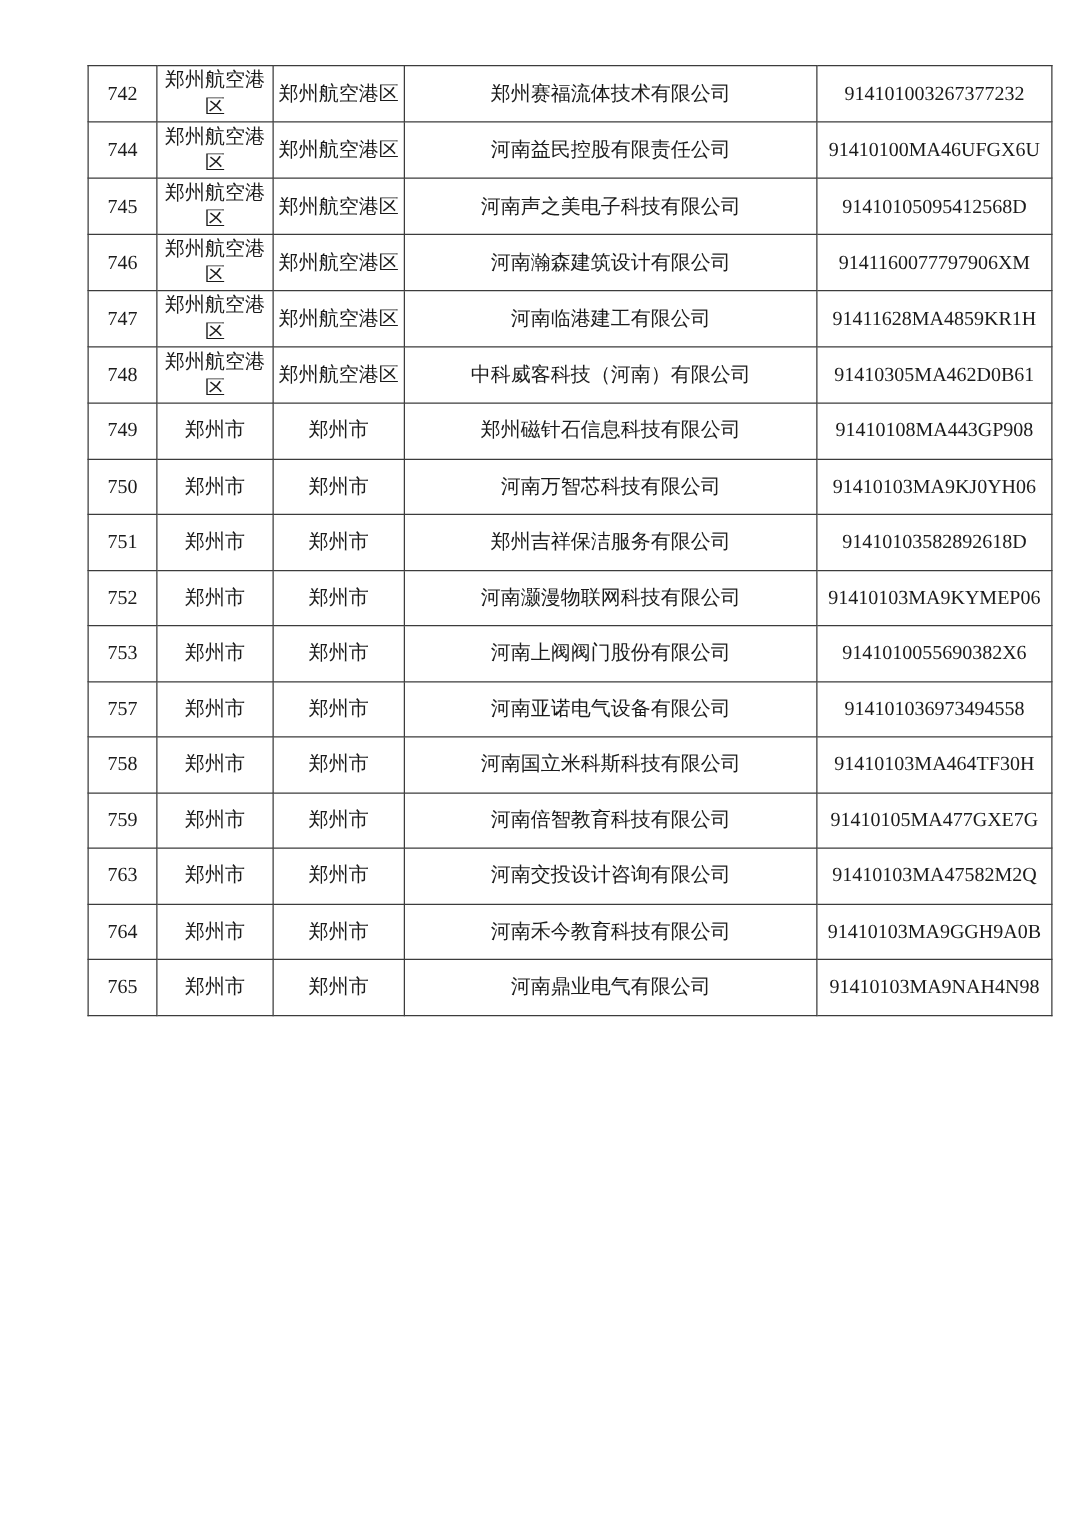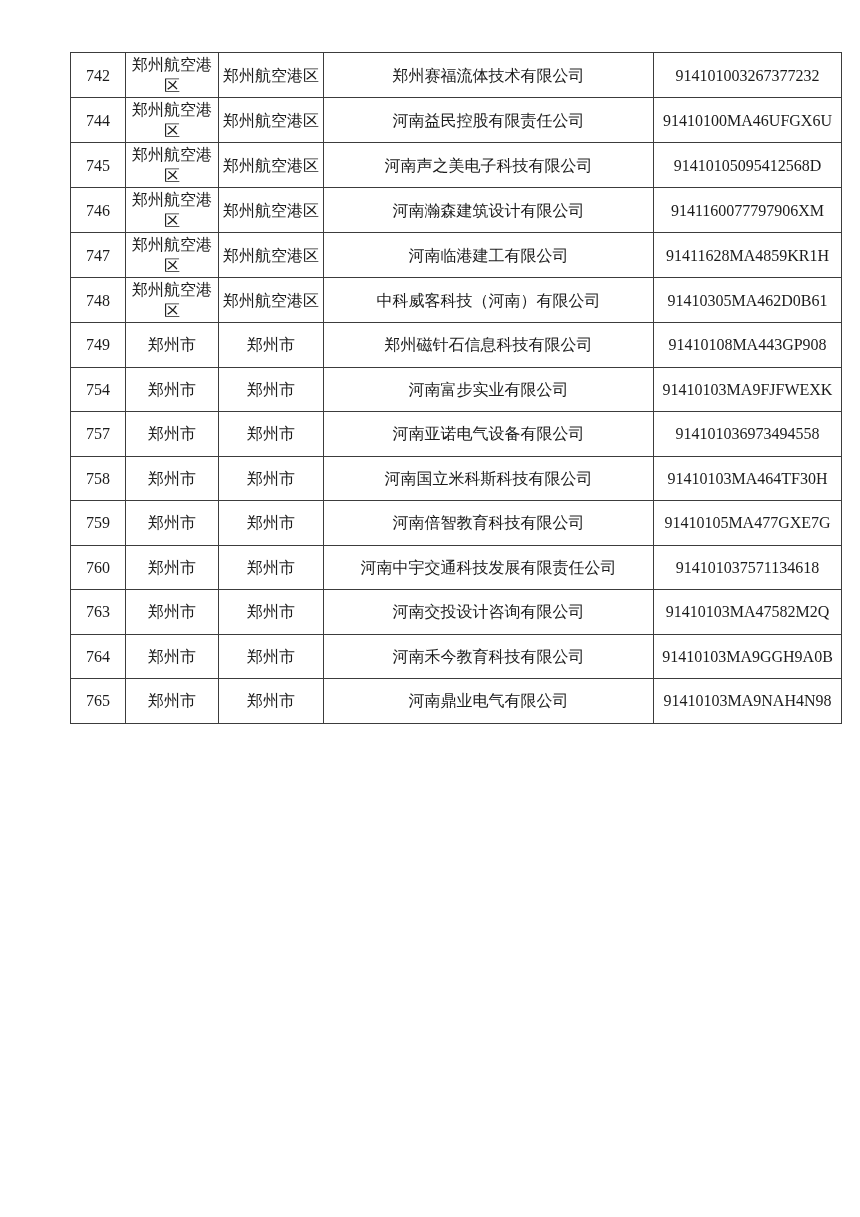--- a/index.html
+++ b/index.html
@@ -103,25 +103,46 @@
           <td class="cell-credit-code">91410305MA462D0B61</td>
         </tr>
         <tr>
           <td class="cell-seq">749</td>
           <td class="cell-region-a">郑州市</td>
           <td class="cell-region-b">郑州市</td>
           <td class="cell-company-name">郑州磁针石信息科技有限公司</td>
           <td class="cell-credit-code">91410108MA443GP908</td>
         </tr>
         <tr>
-          <td class="cell-seq">754</td>
+          <td class="cell-seq">750</td>
           <td class="cell-region-a">郑州市</td>
           <td class="cell-region-b">郑州市</td>
-          <td class="cell-company-name">河南富步实业有限公司</td>
-          <td class="cell-credit-code">91410103MA9FJFWEXK</td>
+          <td class="cell-company-name">河南万智芯科技有限公司</td>
+          <td class="cell-credit-code">91410103MA9KJ0YH06</td>
+        </tr>
+        <tr>
+          <td class="cell-seq">751</td>
+          <td class="cell-region-a">郑州市</td>
+          <td class="cell-region-b">郑州市</td>
+          <td class="cell-company-name">郑州吉祥保洁服务有限公司</td>
+          <td class="cell-credit-code">91410103582892618D</td>
+        </tr>
+        <tr>
+          <td class="cell-seq">752</td>
+          <td class="cell-region-a">郑州市</td>
+          <td class="cell-region-b">郑州市</td>
+          <td class="cell-company-name">河南灏漫物联网科技有限公司</td>
+          <td class="cell-credit-code">91410103MA9KYMEP06</td>
+        </tr>
+        <tr>
+          <td class="cell-seq">753</td>
+          <td class="cell-region-a">郑州市</td>
+          <td class="cell-region-b">郑州市</td>
+          <td class="cell-company-name">河南上阀阀门股份有限公司</td>
+          <td class="cell-credit-code">9141010055690382X6</td>
         </tr>
         <tr>
           <td class="cell-seq">757</td>
           <td class="cell-region-a">郑州市</td>
           <td class="cell-region-b">郑州市</td>
           <td class="cell-company-name">河南亚诺电气设备有限公司</td>
           <td class="cell-credit-code">914101036973494558</td>
         </tr>
         <tr>
           <td class="cell-seq">758</td>
@@ -129,27 +150,20 @@
           <td class="cell-region-b">郑州市</td>
           <td class="cell-company-name">河南国立米科斯科技有限公司</td>
           <td class="cell-credit-code">91410103MA464TF30H</td>
         </tr>
         <tr>
           <td class="cell-seq">759</td>
           <td class="cell-region-a">郑州市</td>
           <td class="cell-region-b">郑州市</td>
           <td class="cell-company-name">河南倍智教育科技有限公司</td>
           <td class="cell-credit-code">91410105MA477GXE7G</td>
-        </tr>
-        <tr>
-          <td class="cell-seq">760</td>
-          <td class="cell-region-a">郑州市</td>
-          <td class="cell-region-b">郑州市</td>
-          <td class="cell-company-name">河南中宇交通科技发展有限责任公司</td>
-          <td class="cell-credit-code">914101037571134618</td>
         </tr>
         <tr>
           <td class="cell-seq">763</td>
           <td class="cell-region-a">郑州市</td>
           <td class="cell-region-b">郑州市</td>
           <td class="cell-company-name">河南交投设计咨询有限公司</td>
           <td class="cell-credit-code">91410103MA47582M2Q</td>
         </tr>
         <tr>
           <td class="cell-seq">764</td>

